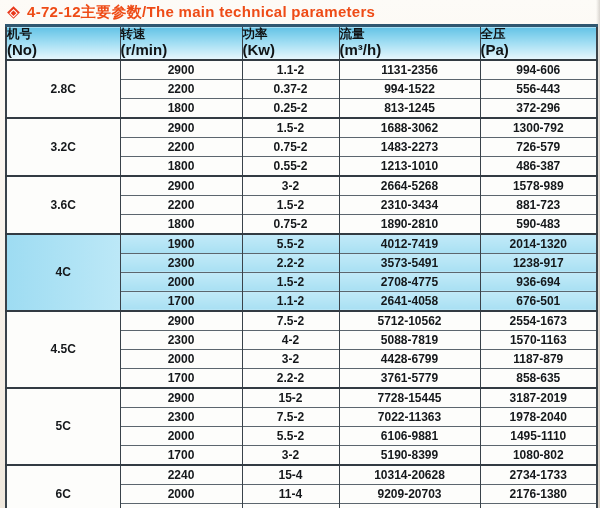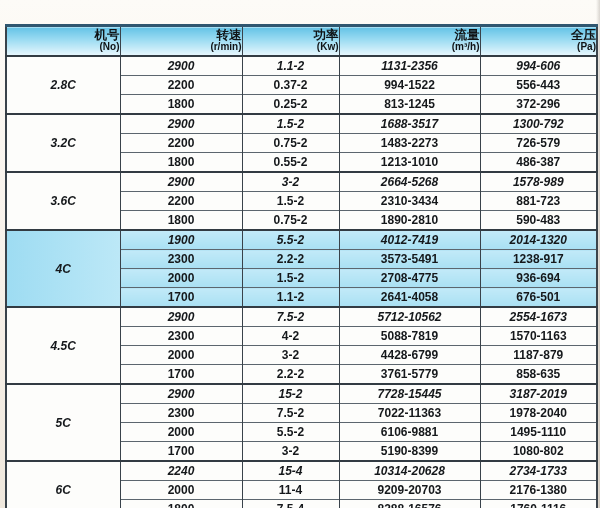--- a/index.html
+++ b/index.html
@@ -37,43 +37,47 @@
     position:absolute; top:24px; left:5px; width:591px;
     border-collapse:collapse; table-layout:fixed;
     background:#fdfdfb;
     border:2px solid #39424a;
     border-top:3px solid #2f566f;
   }
   table.params th{
     background:linear-gradient(180deg,#64c3e6 0%, #9ddcf2 45%, #e8f7fd 100%);
     border:1px solid #39424a;
     border-bottom:2px solid #323b42;
-    height:26px; padding:1px 0; text-align:right;
+    height:26px; padding:1px 0; text-align:left;
     line-height:1.08;
     margin-left:44px;
   }
   th .cn{ display:block; font-size:12.5px; font-weight:bold; color:#101315; }
-  th .en{ display:block; font-size:10px;  font-weight:bold; color:#101315; }
+  th .en{ display:block; font-size:15px;  font-weight:bold; color:#101315; }
   table.params td{
     border-left:1px solid #39424a; border-right:1px solid #39424a;
     border-top:1px solid #5c666e;
     height:18px; padding:0; text-align:center; vertical-align:middle;
     font-size:12px; font-weight:bold; color:#15181b;
     background:#fdfdfb;
   }
-  tr.group-start td{ border-top:2px solid #323b42;font-style:italic; }
+  tr.group-start td{ border-top:2px solid #323b42; }
   td.model{ font-size:12.5px; }
   tr.hl td{ background:linear-gradient(180deg,#c2eaf8 0%, #a9e0f3 100%); }
   tr.hl td.model{ background:linear-gradient(90deg,#9edcf2 0%, #bce8f7 100%);margin-left:21px; }
 </style>
 </head>
 <body>
 
 <div class="page">
 
+  <div class="title-row">
+    <span class="diamond"></span>
+    <span class="title-text">4-72-12主要参数/The main technical parameters</span>
+  </div>
 
   <table class="params">
     <colgroup>
       <col style="width:114px">
       <col style="width:122px">
       <col style="width:97px">
       <col style="width:141px">
       <col style="width:117px">
     </colgroup>
     <thead>
@@ -117,21 +121,21 @@
         <tr>
           <td>1800</td>
           <td>0.25-2</td>
           <td>813-1245</td>
           <td>372-296</td>
         </tr>
         <tr class="group-start">
           <td rowspan="3" class="model">3.2C</td>
           <td>2900</td>
           <td>1.5-2</td>
-          <td>1688-3517</td>
+          <td>1688-3062</td>
           <td>1300-792</td>
         </tr>
         <tr>
           <td>2200</td>
           <td>0.75-2</td>
           <td>1483-2273</td>
           <td>726-579</td>
         </tr>
         <tr>
           <td>1800</td>

